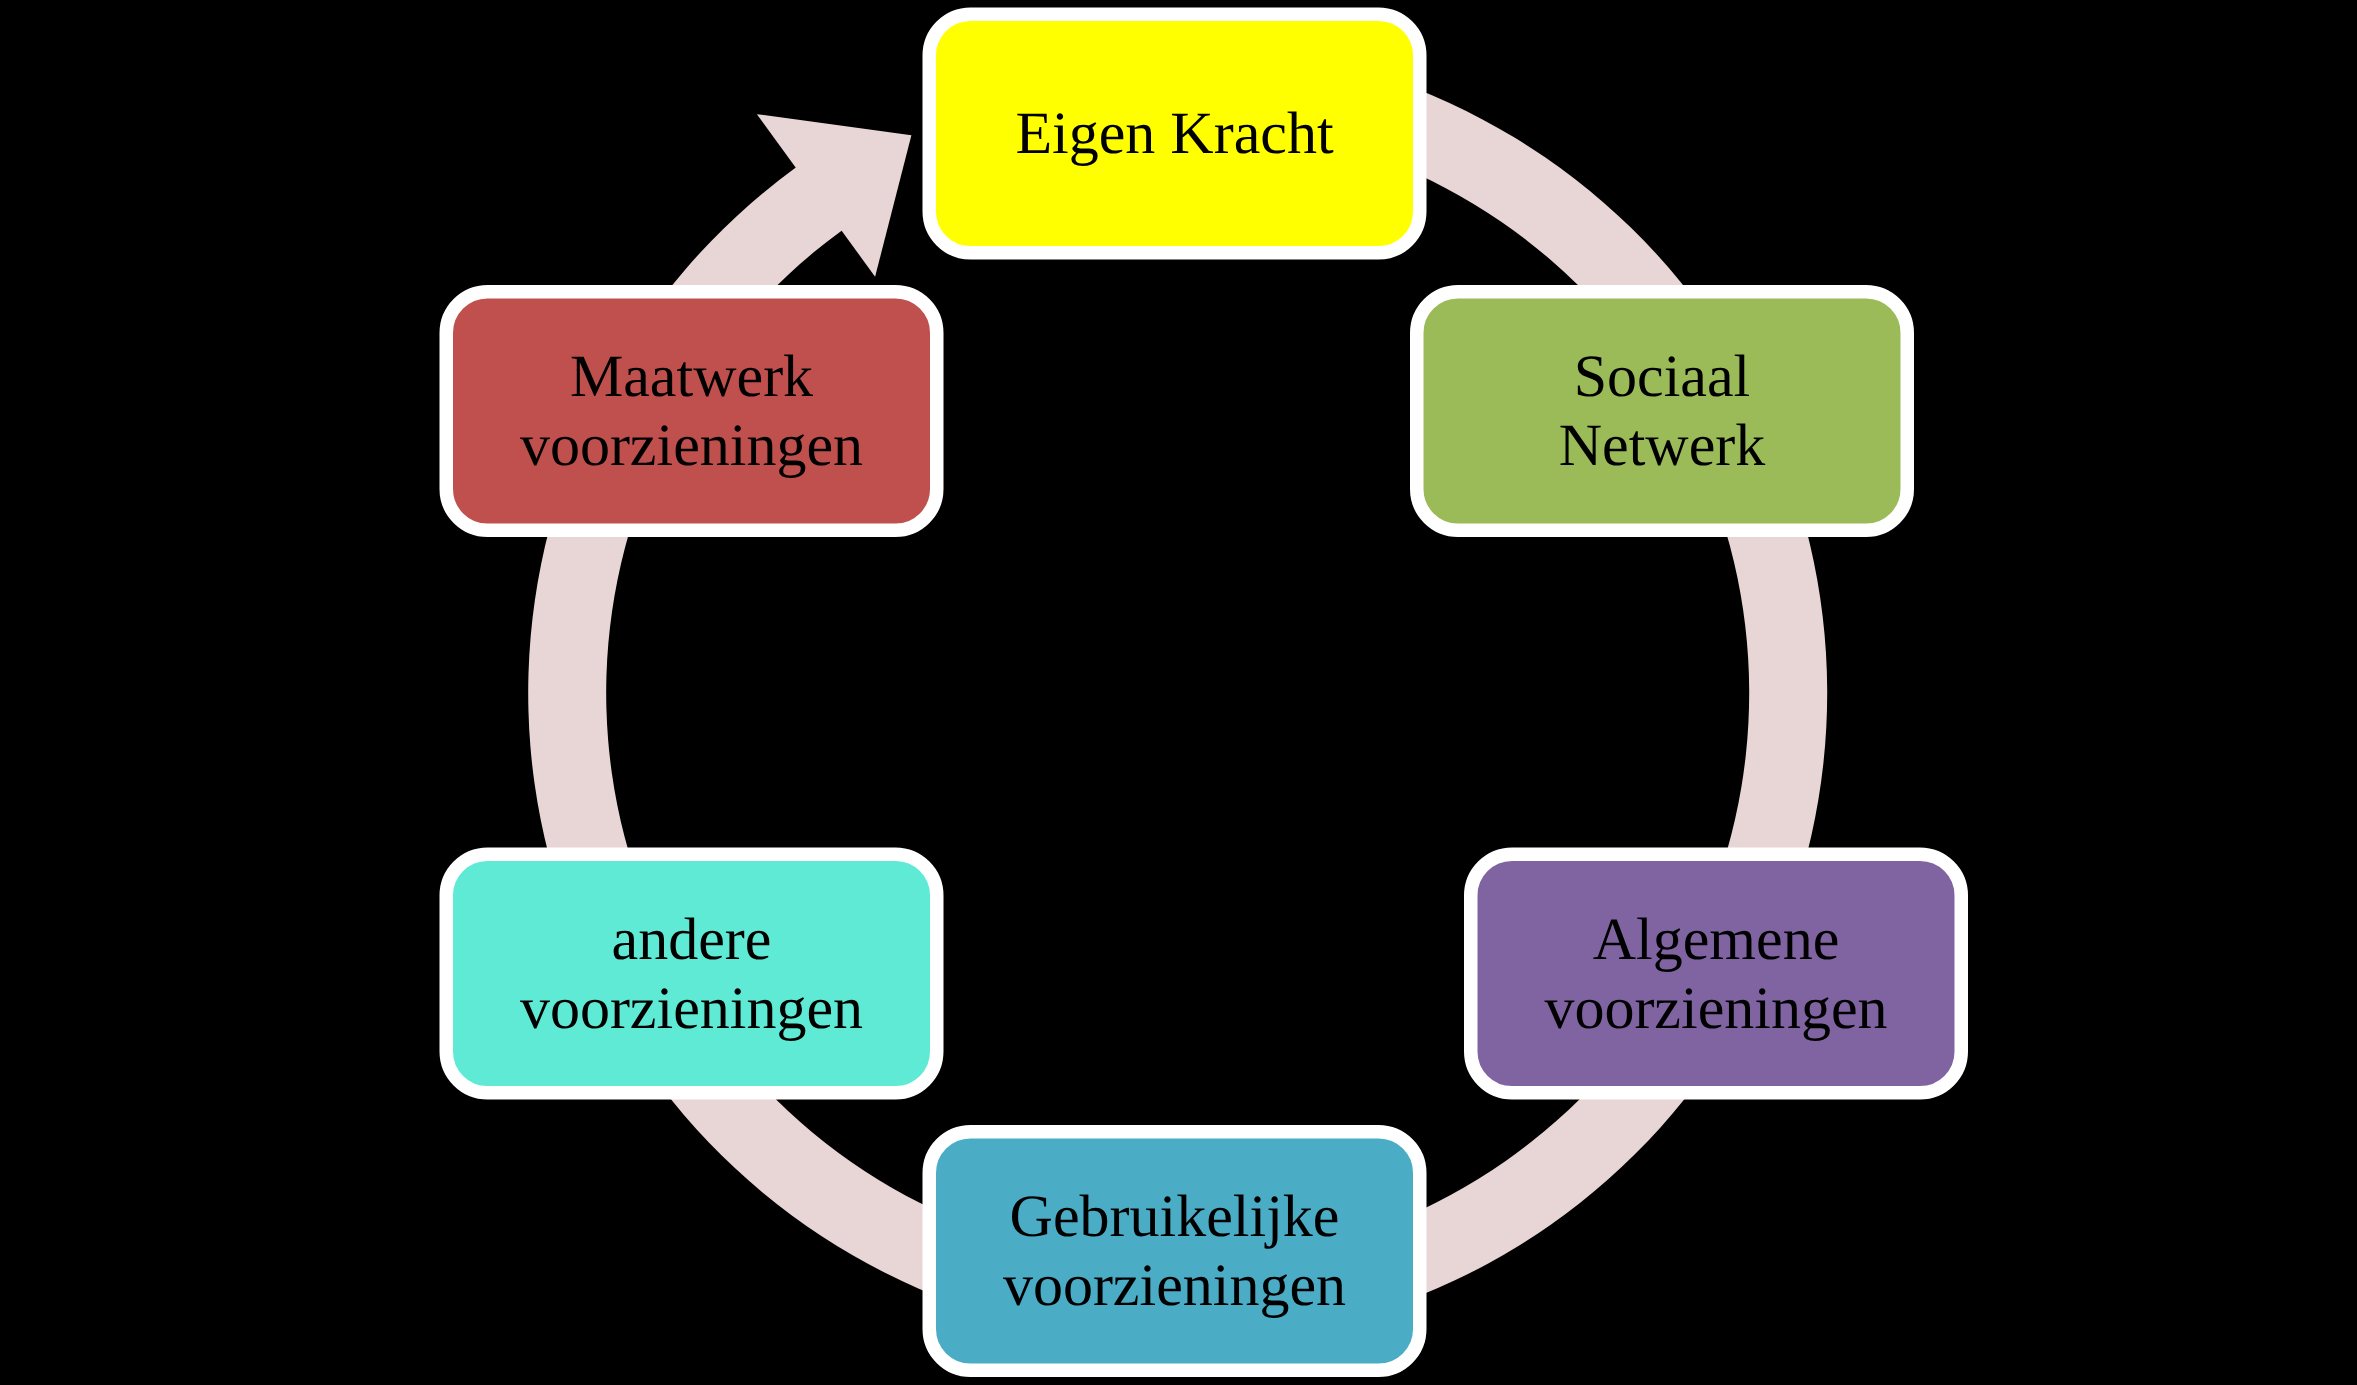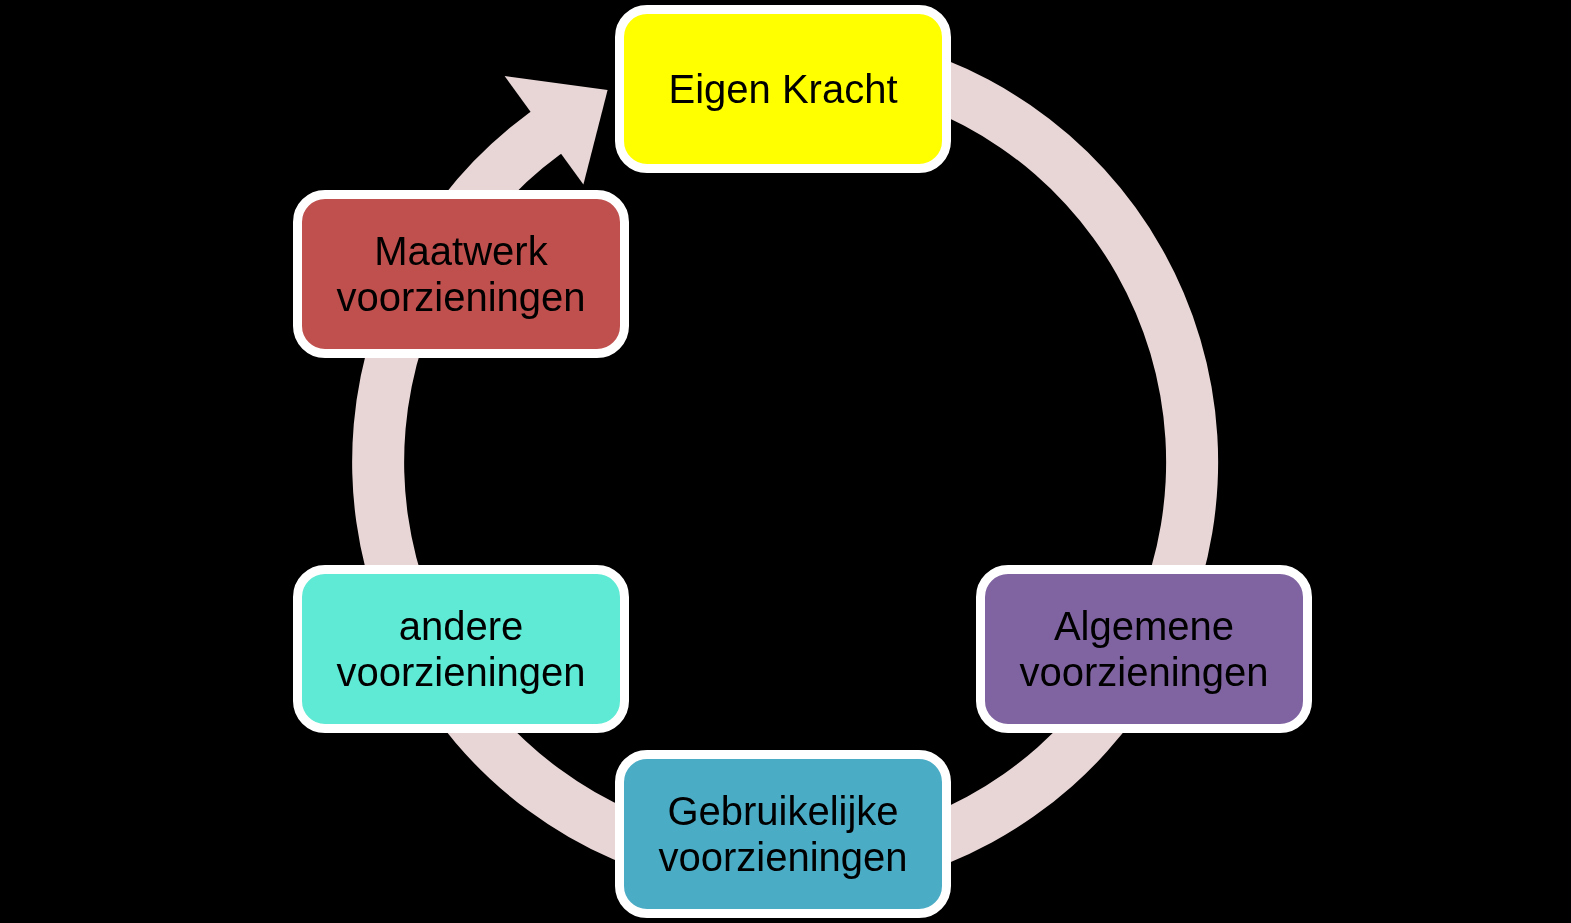--- a/index.html
+++ b/index.html
@@ -6,21 +6,21 @@
     margin: 0;
     padding: 0;
     background: #000000;
   }
   .canvas {
     position: relative;
     width: 1571px;
     height: 923px;
     background: #000000;
     overflow: hidden;
-    font-family: Liberation Sans, sans-serif;
+    font-family: Liberation Serif, serif;
   }
   .ring-svg {
     position: absolute;
     left: 0;
     top: 0;
     z-index: 0;
   }
   .node {
     position: absolute;
     width: 336px;
@@ -62,20 +62,24 @@
              A 381 381 0 1 0 883.6 93.9
              Z" fill="#E8D5D5"></path>
 
     <polygon points="504.6,76.1 607.6,90.1 583.4,184.5" fill="#E8D5D5"></polygon>
   </svg>
 
   <div class="node pos-top" style="background-color: rgb(255, 255, 0);">
     <span class="node-label">Eigen Kracht</span>
   </div>
 
+  <div class="node pos-top-right" style="background-color: rgb(155, 187, 89);">
+    <span class="node-label">Sociaal
+Netwerk</span>
+  </div>
 
   <div class="node pos-bottom-right" style="background-color: rgb(128, 100, 162);">
     <span class="node-label">Algemene
 voorzieningen</span>
   </div>
 
   <div class="node pos-bottom" style="background-color: rgb(75, 172, 198);">
     <span class="node-label">Gebruikelijke
 voorzieningen</span>
   </div>

